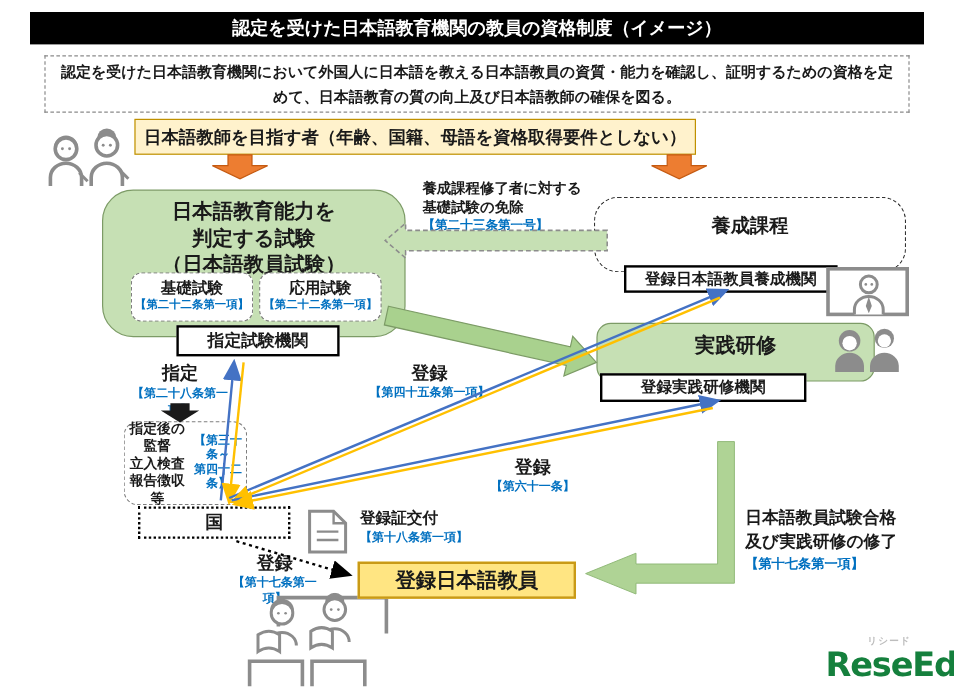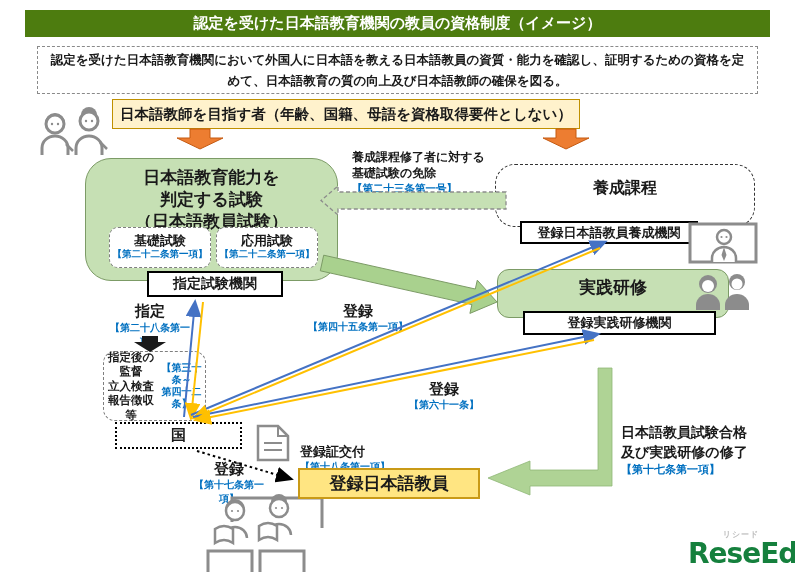--- a/index.html
+++ b/index.html
@@ -3,21 +3,21 @@
 <meta charset="utf-8">
 <style>
   html,body{margin:0;padding:0;background:#fff;}
   .stage{
     position:relative;width:795px;height:577px;background:#fff;overflow:hidden;
     font-family:"DejaVu Sans","Liberation Sans",sans-serif;color:#1a1a1a;
   }
   .abs{position:absolute;box-sizing:border-box;}
   .ctr{display:flex;align-items:center;justify-content:center;text-align:center;}
   .ml{white-space:pre-line;}
-  .title-bar{left:25px;top:10px;width:745px;height:27px;background:#4d7c0f;color:#fff;
+  .title-bar{left:25px;top:10px;width:745px;height:27px;background:#000000;color:#fff;
     font-size:15px;font-weight:bold;}
   .intro-box{left:37px;top:46px;width:721px;height:48px;border:1.5px dashed #8a8a8a;
     font-size:12.5px;font-weight:bold;line-height:1.65;padding:3px 12px;text-align:center;}
   .banner{left:112px;top:99px;width:468px;height:30px;background:#FFF2CC;border:1.5px solid #BF9000;
     font-size:14.5px;font-weight:bold;}
   .green-round{background:#C6E0B4;border:1.5px solid #7C9B66;}
   .exam-box{left:85px;top:158px;width:253px;height:123px;border-radius:26px;z-index:2;}
   .exam-title{left:85px;top:166px;width:253px;font-size:17px;font-weight:bold;line-height:1.3;text-align:center;z-index:3;}
   .sub-exam{top:227px;width:102px;height:41px;background:#fff;border:1.5px dashed #7F7F7F;border-radius:9px;
     flex-direction:column;z-index:3;}
@@ -27,36 +27,36 @@
   .note{font-weight:bold;text-align:left;}
   .law{color:#0070C0;font-weight:bold;}
   .exemption{left:352px;top:149px;width:175px;font-size:12px;line-height:1.35;}
   .exemption .law{font-size:10.5px;}
   .training-course{left:495px;top:164px;width:260px;height:63px;border:1.6px dashed #333;border-radius:20px;
     background:#fff;z-index:2;}
   .training-course .t{font-size:16px;font-weight:bold;padding-bottom:14px;}
   .reg-training{left:520px;top:221px;width:178px;height:23px;font-size:13px;font-family:Liberation Mono, monospace;}
   .practical{left:497px;top:269px;width:232px;height:49px;border-radius:12px;z-index:2;}
   .practical .t{font-size:17px;font-weight:bold;padding-bottom:12px;}
-  .reg-practical{left:523px;top:311px;width:193px;height:24px;font-size:13px;}
+  .reg-practical{left:500px;top:311px;width:172px;height:24px;font-size:13px;}
   .designation{left:106px;top:301px;width:88px;text-align:center;}
   .designation .b{font-size:15px;font-weight:bold;}
   .designation .law{font-size:10px;display:block;}
   .supervision{left:103px;top:351px;width:103px;height:70px;border:1.5px dashed #7F7F7F;border-radius:12px;
     background:#fff;z-index:2;}
   .supervision .t{font-size:11.5px;font-weight:bold;line-height:1.25;}
   .supervision .law{font-size:10px;line-height:1.2;}
   .reg-label{text-align:center;}
   .reg-label .b{font-size:15px;font-weight:bold;display:block;line-height:1.1;}
   .reg-label .law{font-size:10px;display:block;}
   .reg-exam{left:303px;top:303px;width:110px;}
   .reg-prac{left:403px;top:381px;width:82px;}
   .reg-teach{left:188px;top:461px;width:82px;}
   .nation{left:115px;top:422px;width:127px;height:27px;border:2.5px dotted #000;font-size:15px;font-weight:bold;z-index:2;}
-  .cert-text{left:300px;top:444px;width:100px;}
+  .cert-text{left:300px;top:425px;width:100px;}
   .cert-text .b{font-size:13px;font-weight:bold;display:block;line-height:1.2;}
   .cert-text .law{font-size:10px;display:block;}
   .reg-teacher-box{left:298px;top:468px;width:182px;height:31px;background:#FFE582;border:2px solid #C99A17;
     font-size:17px;font-weight:bold;z-index:3;}
   .qualification{left:621px;top:423px;width:172px;font-size:14px;line-height:1.4;}
   .qualification .law{font-size:11px;}
   .overlay{left:0;top:0;width:795px;height:577px;z-index:6;pointer-events:none;}
   .icon-svg{z-index:4;}
   .icon-back{z-index:1;}
   .wm{left:688px;top:531px;width:106px;text-align:center;z-index:7;}

